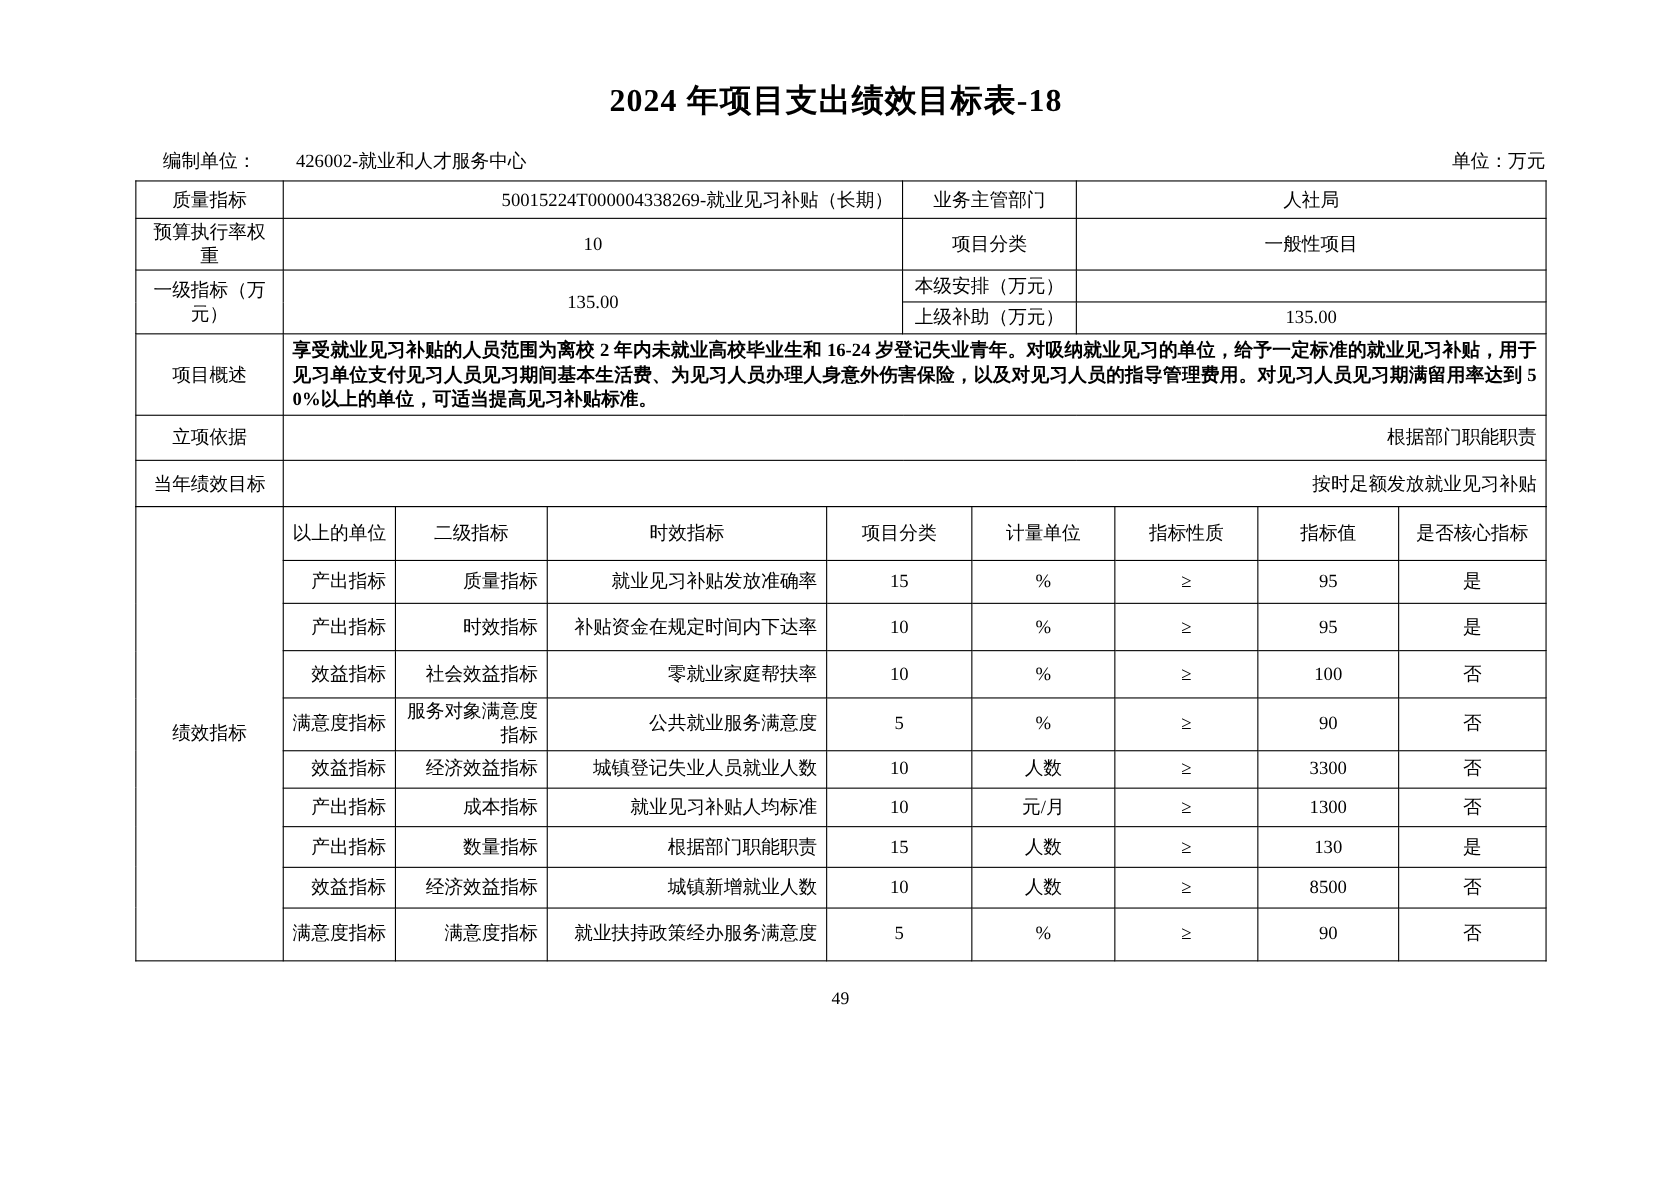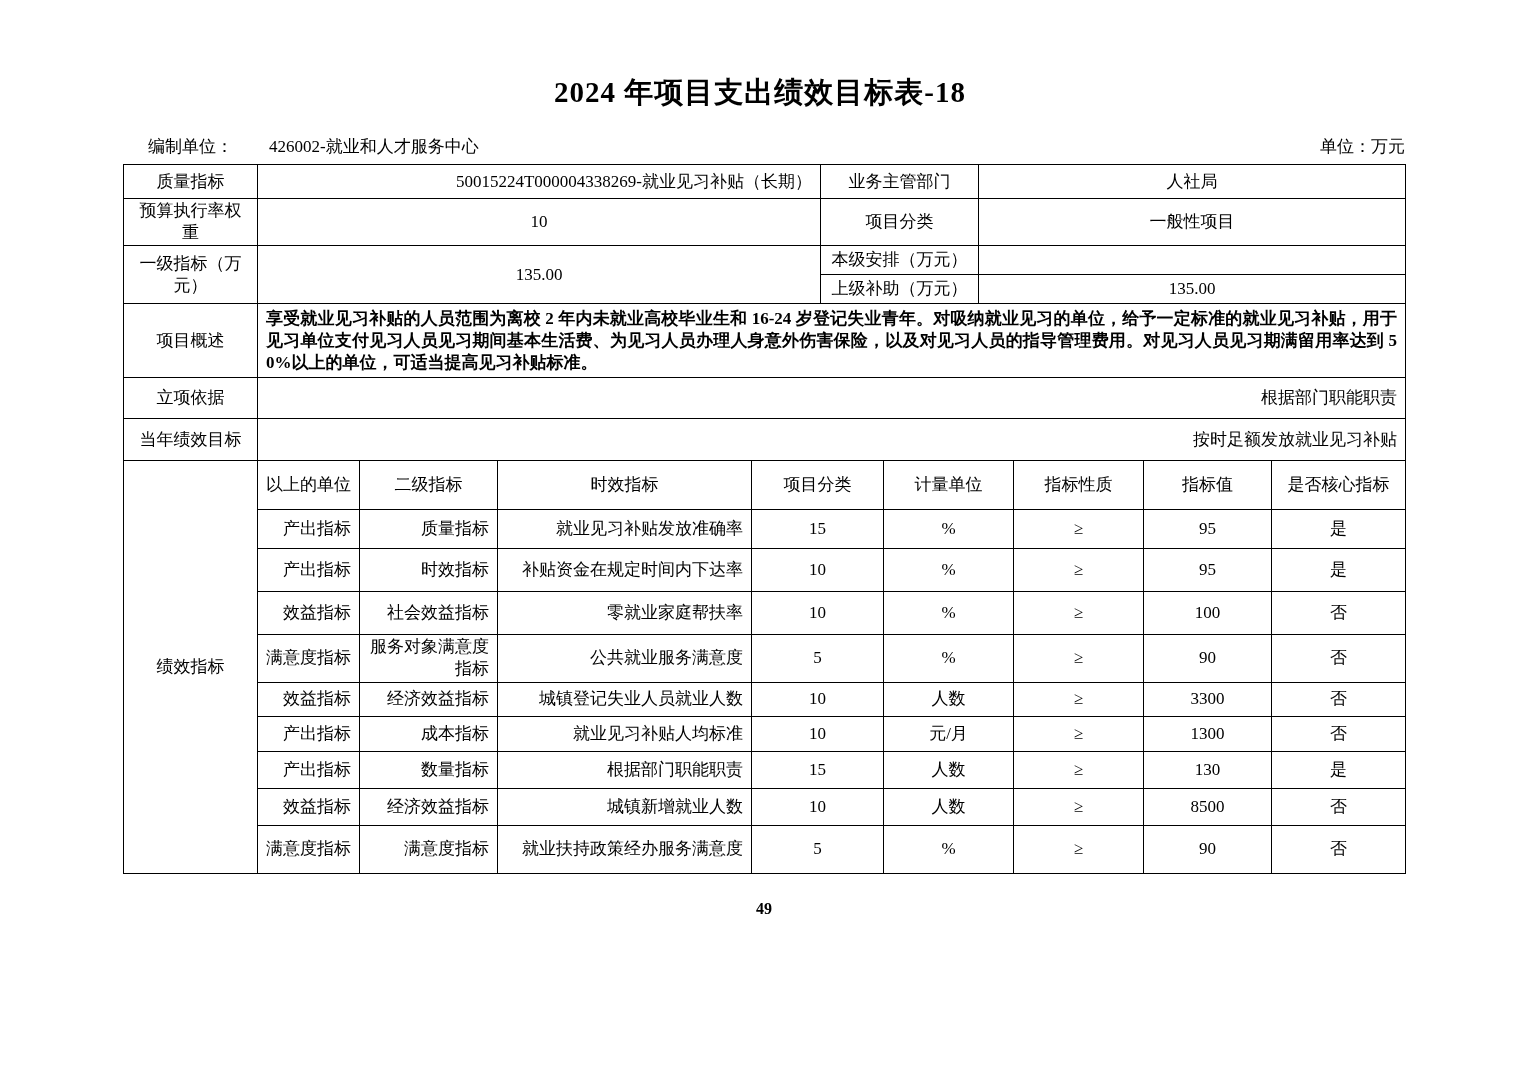--- a/index.html
+++ b/index.html
@@ -27,21 +27,21 @@
   table.tbl2{margin-top:-1px;}
   .tbl td{
     border:1px solid #000;font-size:17px;line-height:1.3;
     padding:1px 8px;vertical-align:middle;overflow:hidden;
     word-break:break-all;
   }
   .c{text-align:center;}
   .l{text-align:right;}
   .just{text-align:justify;font-weight:bold;}
   .footer{
-    width:1282px;margin:26px 0 0 123px;text-align:center;font-size:16px;font-weight:bold;
+    width:1282px;margin:26px 0 0 123px;text-align:center;font-size:16px;
   }
 </style>
 </head>
 <body>
 
 <div class="page">
 
   <h1 class="title">2024 年项目支出绩效目标表-18</h1>
 
   <div class="meta">

